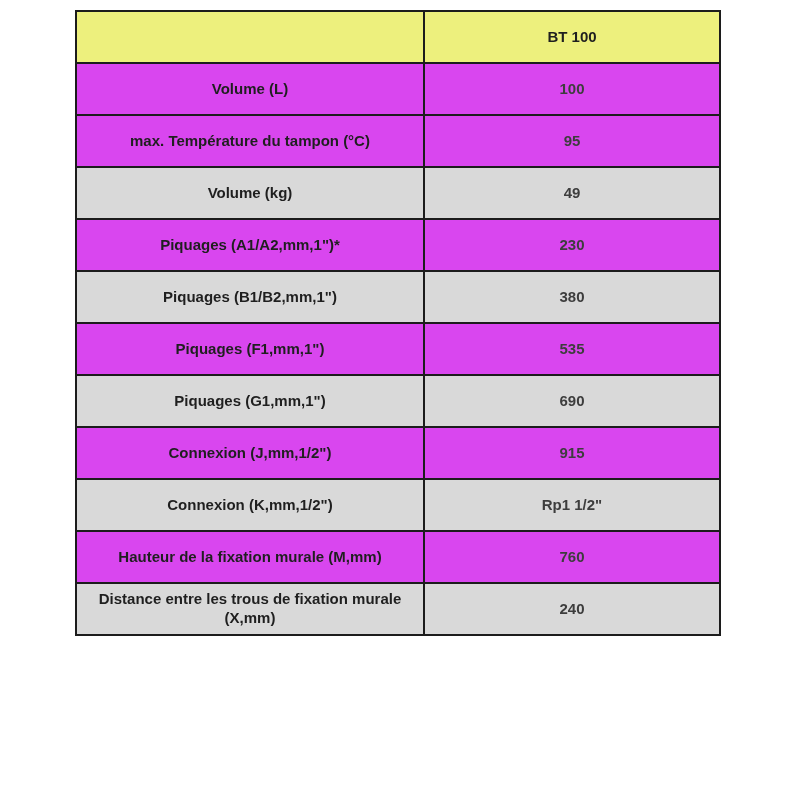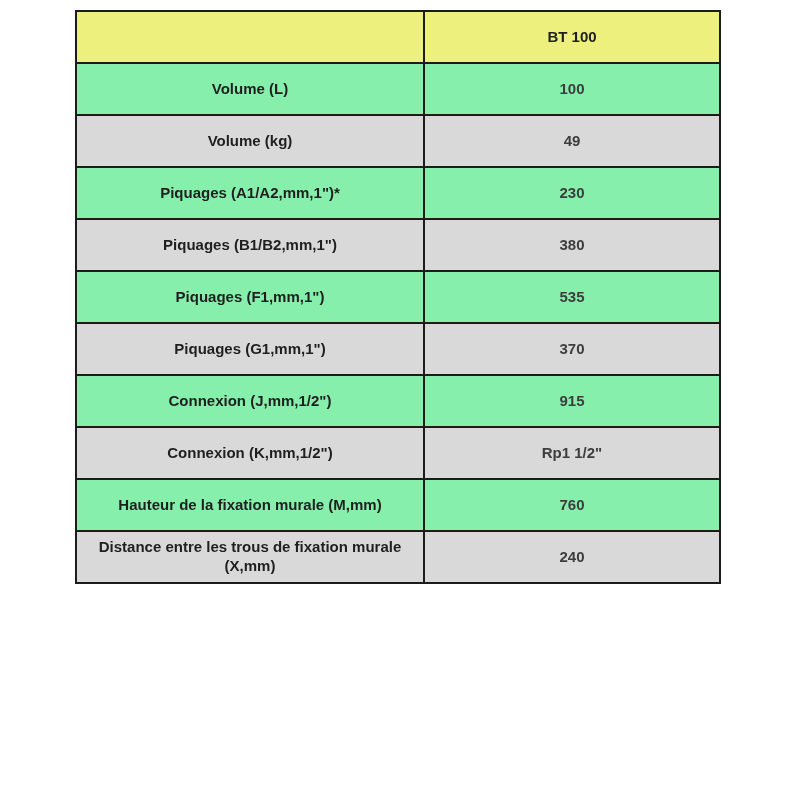--- a/index.html
+++ b/index.html
@@ -44,21 +44,21 @@
   td.label-cell {
     font-weight: bold;
     font-size: 15px;
     color: #1f1f1f;
   }
   td.value-cell {
     font-weight: bold;
     font-size: 15px;
     color: #3d3d3d;
   }
-  tbody tr.row-even td { background: #86efac; }
+  tbody tr.row-even td { background: #d946ef; }
   tbody tr.row-odd td { background: #d9d9d9; }
 </style>
 </head>
 <body>
 
 <div class="page">
   <table class="spec-table">
     <colgroup>
       <col class="label-col">
       <col class="value-col">
@@ -68,39 +68,43 @@
         <th></th>
         <th>BT 100</th>
       </tr>
     </thead>
     <tbody id="spec-body">
 
     <tr class="row-even">
           <td class="label-cell">Volume (L)</td>
           <td class="value-cell">100</td>
         </tr>
+        <tr class="row-even">
+          <td class="label-cell">max. Température du tampon (°C)</td>
+          <td class="value-cell">95</td>
+        </tr>
         <tr class="row-odd">
           <td class="label-cell">Volume (kg)</td>
           <td class="value-cell">49</td>
         </tr>
         <tr class="row-even">
           <td class="label-cell">Piquages (A1/A2,mm,1")*</td>
           <td class="value-cell">230</td>
         </tr>
         <tr class="row-odd">
           <td class="label-cell">Piquages (B1/B2,mm,1")</td>
           <td class="value-cell">380</td>
         </tr>
         <tr class="row-even">
           <td class="label-cell">Piquages (F1,mm,1")</td>
           <td class="value-cell">535</td>
         </tr>
         <tr class="row-odd">
           <td class="label-cell">Piquages (G1,mm,1")</td>
-          <td class="value-cell">370</td>
+          <td class="value-cell">690</td>
         </tr>
         <tr class="row-even">
           <td class="label-cell">Connexion (J,mm,1/2")</td>
           <td class="value-cell">915</td>
         </tr>
         <tr class="row-odd">
           <td class="label-cell">Connexion (K,mm,1/2")</td>
           <td class="value-cell">Rp1 1/2"</td>
         </tr>
         <tr class="row-even">

